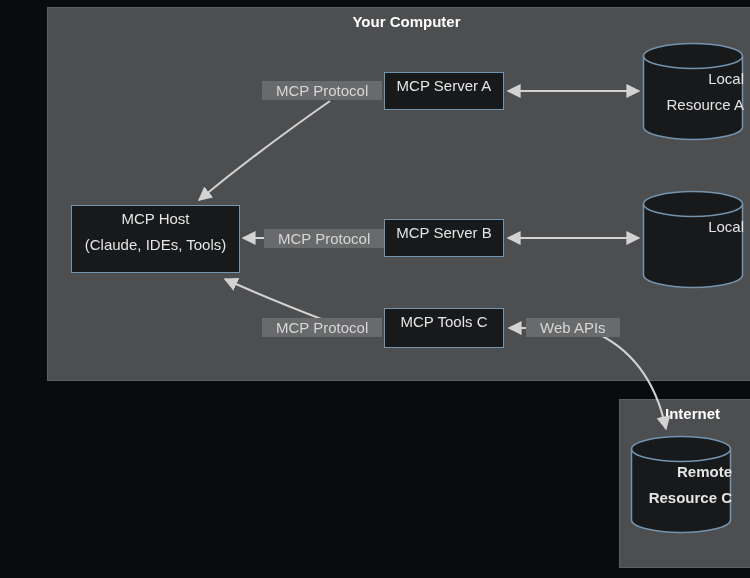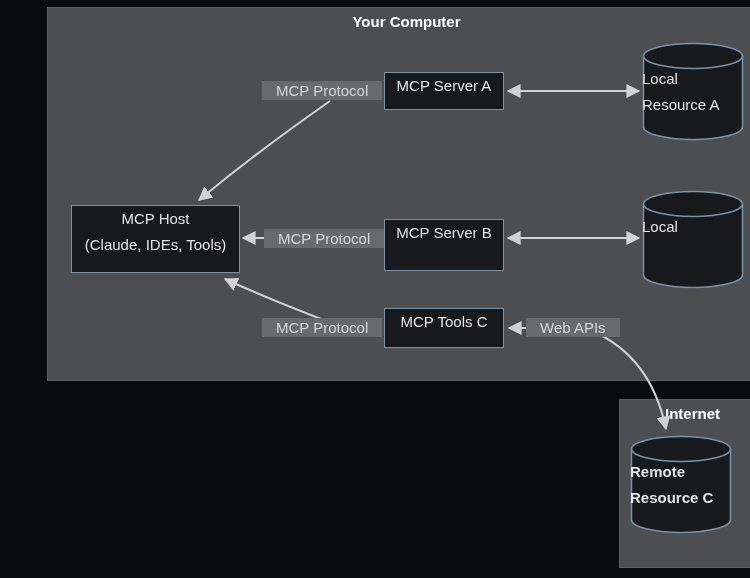--- a/index.html
+++ b/index.html
@@ -57,21 +57,21 @@
   }
   .cylinder{
     position:absolute;
     width:102px;height:99px;
     z-index:2;
   }
   .cylinder svg{position:absolute;left:0;top:0;}
   .cylinder .cyl-text{
     position:absolute;
     left:0;right:0;top:24px;
-    text-align:left;
+    text-align:right;
     color:var(--node-text);
     font-size:15px;
     line-height:26px;
   }
   .cyl-shape path,.cyl-shape ellipse{
     fill:var(--node-fill);
     stroke:var(--node-border);
     stroke-width:1.5px;
   }
   .edges{
@@ -113,21 +113,21 @@
   </div>
 
   <div class="node" style="left:32px;top:205px;width:169px;height:68px;">
     <span>MCP Host</span>
     <span>(Claude, IDEs, Tools)</span>
   </div>
 
   <div class="node" style="left:345px;top:72px;width:120px;height:38px;">
     <span>MCP Server A</span>
   </div>
-  <div class="node" style="left:345px;top:219px;width:120px;height:52px;">
+  <div class="node" style="left:345px;top:219px;width:120px;height:38px;">
     <span>MCP Server B</span>
   </div>
   <div class="node" style="left:345px;top:308px;width:120px;height:40px;">
     <span>MCP Tools C</span>
   </div>
 
   <div class="cylinder" style="left:603px;top:42px;">
     <svg class="cyl-shape" width="102" height="99" viewBox="0 0 102 99">
       <path d="M1.5,14 L1.5,85 A49.5,12.5 0 0 0 100.5,85 L100.5,14"></path>
       <ellipse cx="51" cy="14" rx="49.5" ry="12.5"></ellipse>

